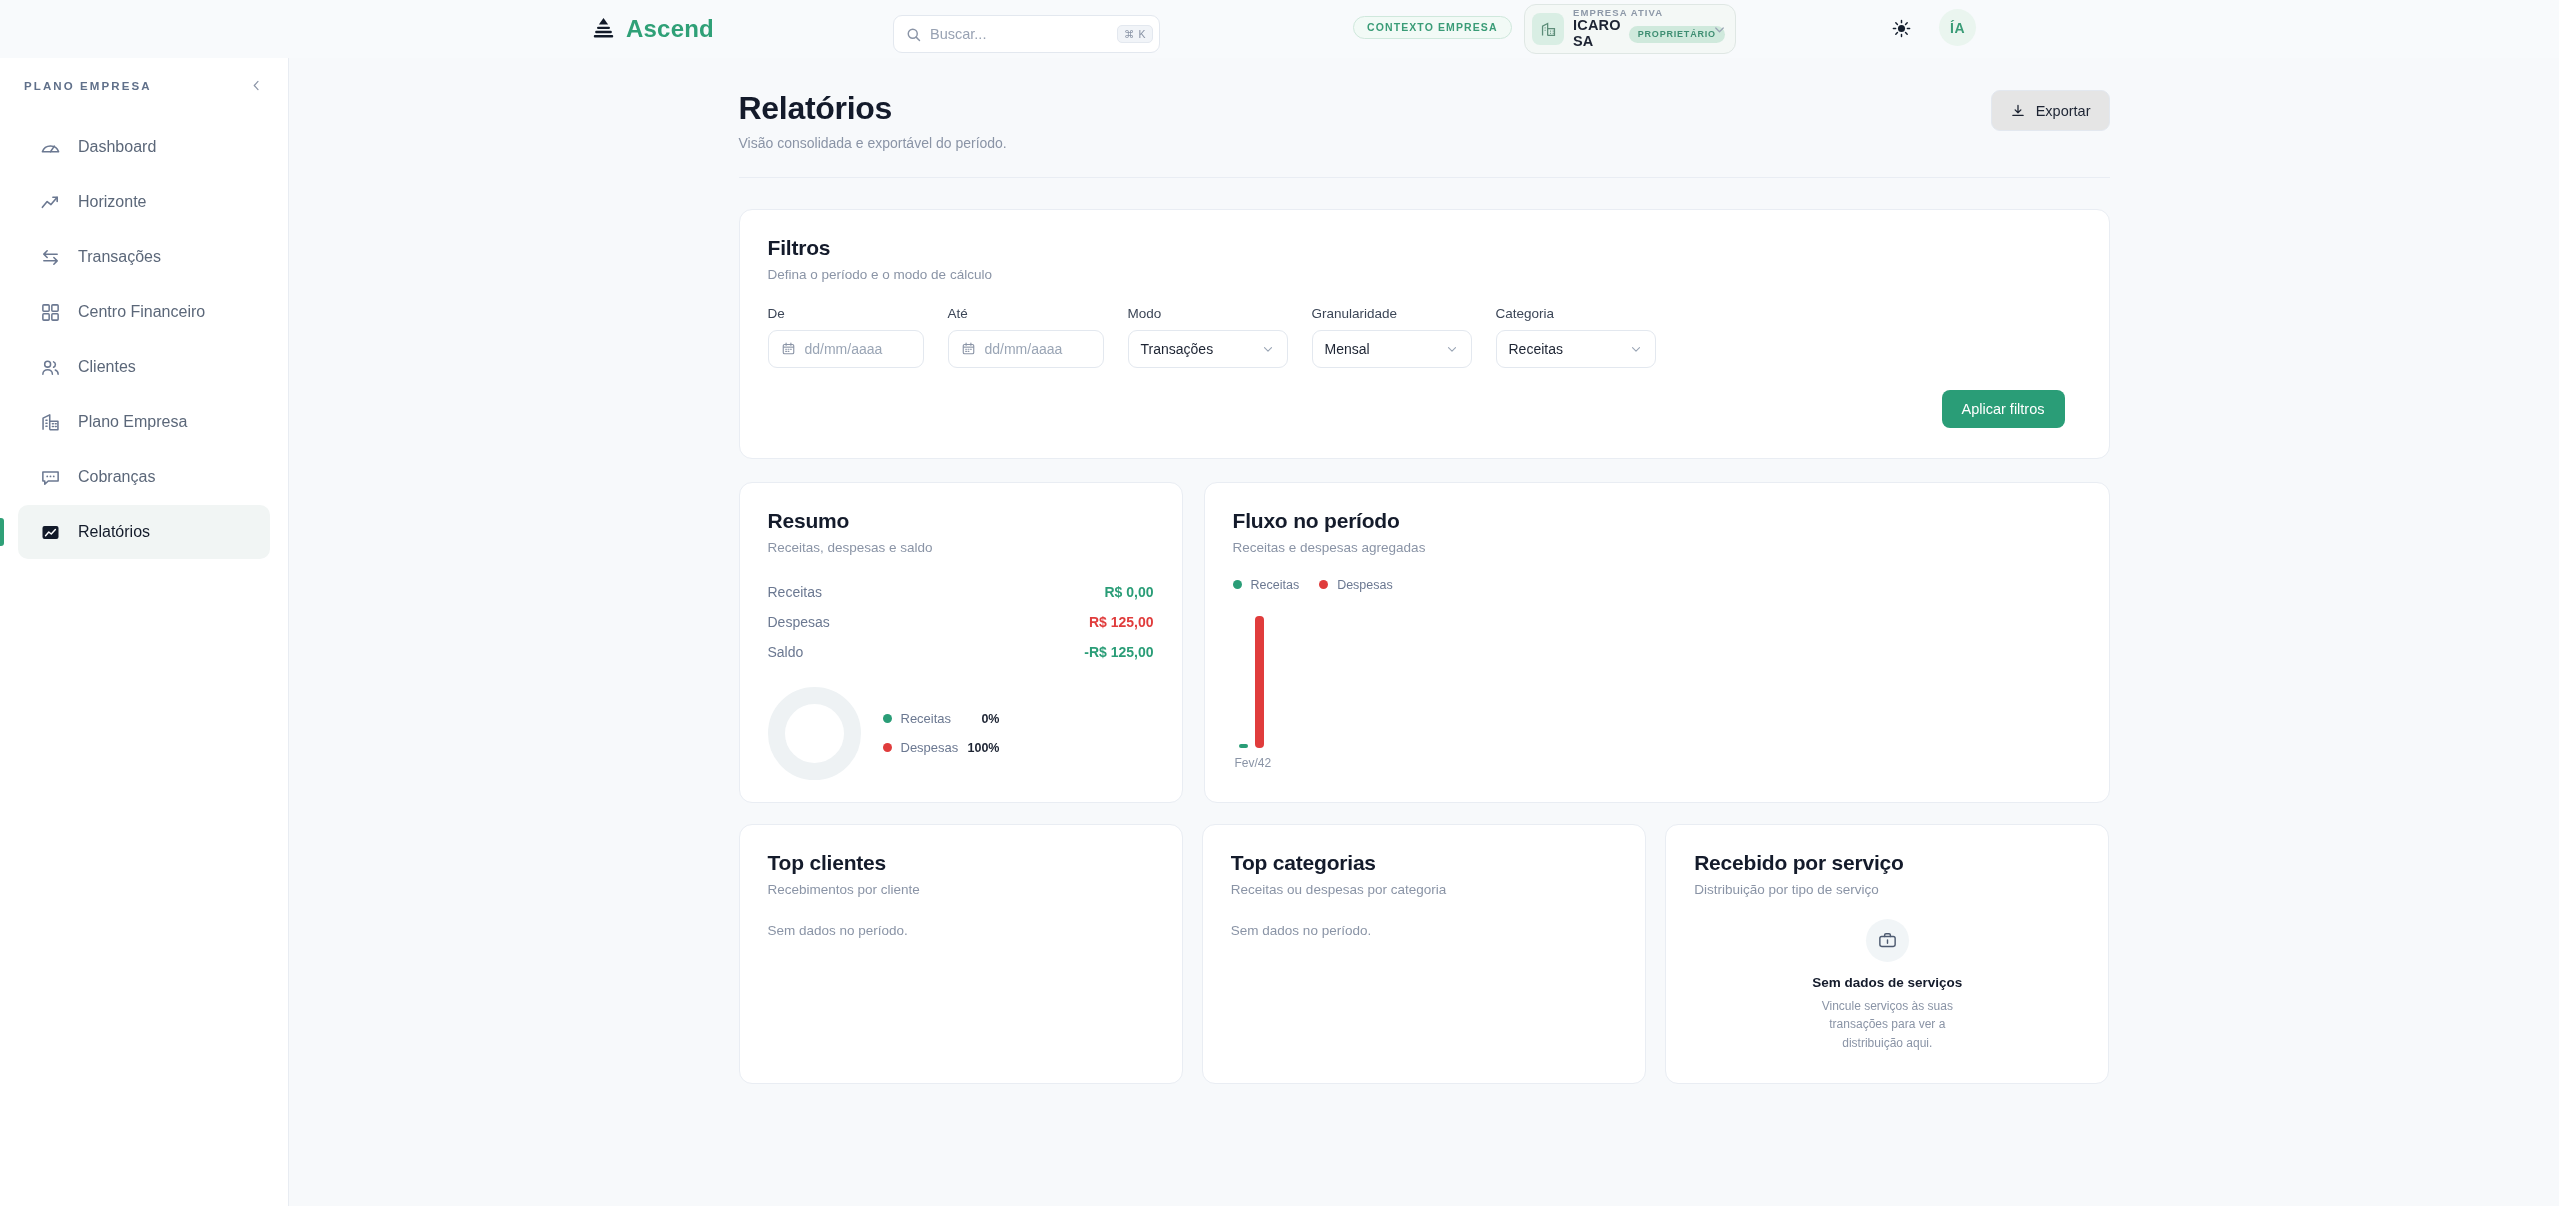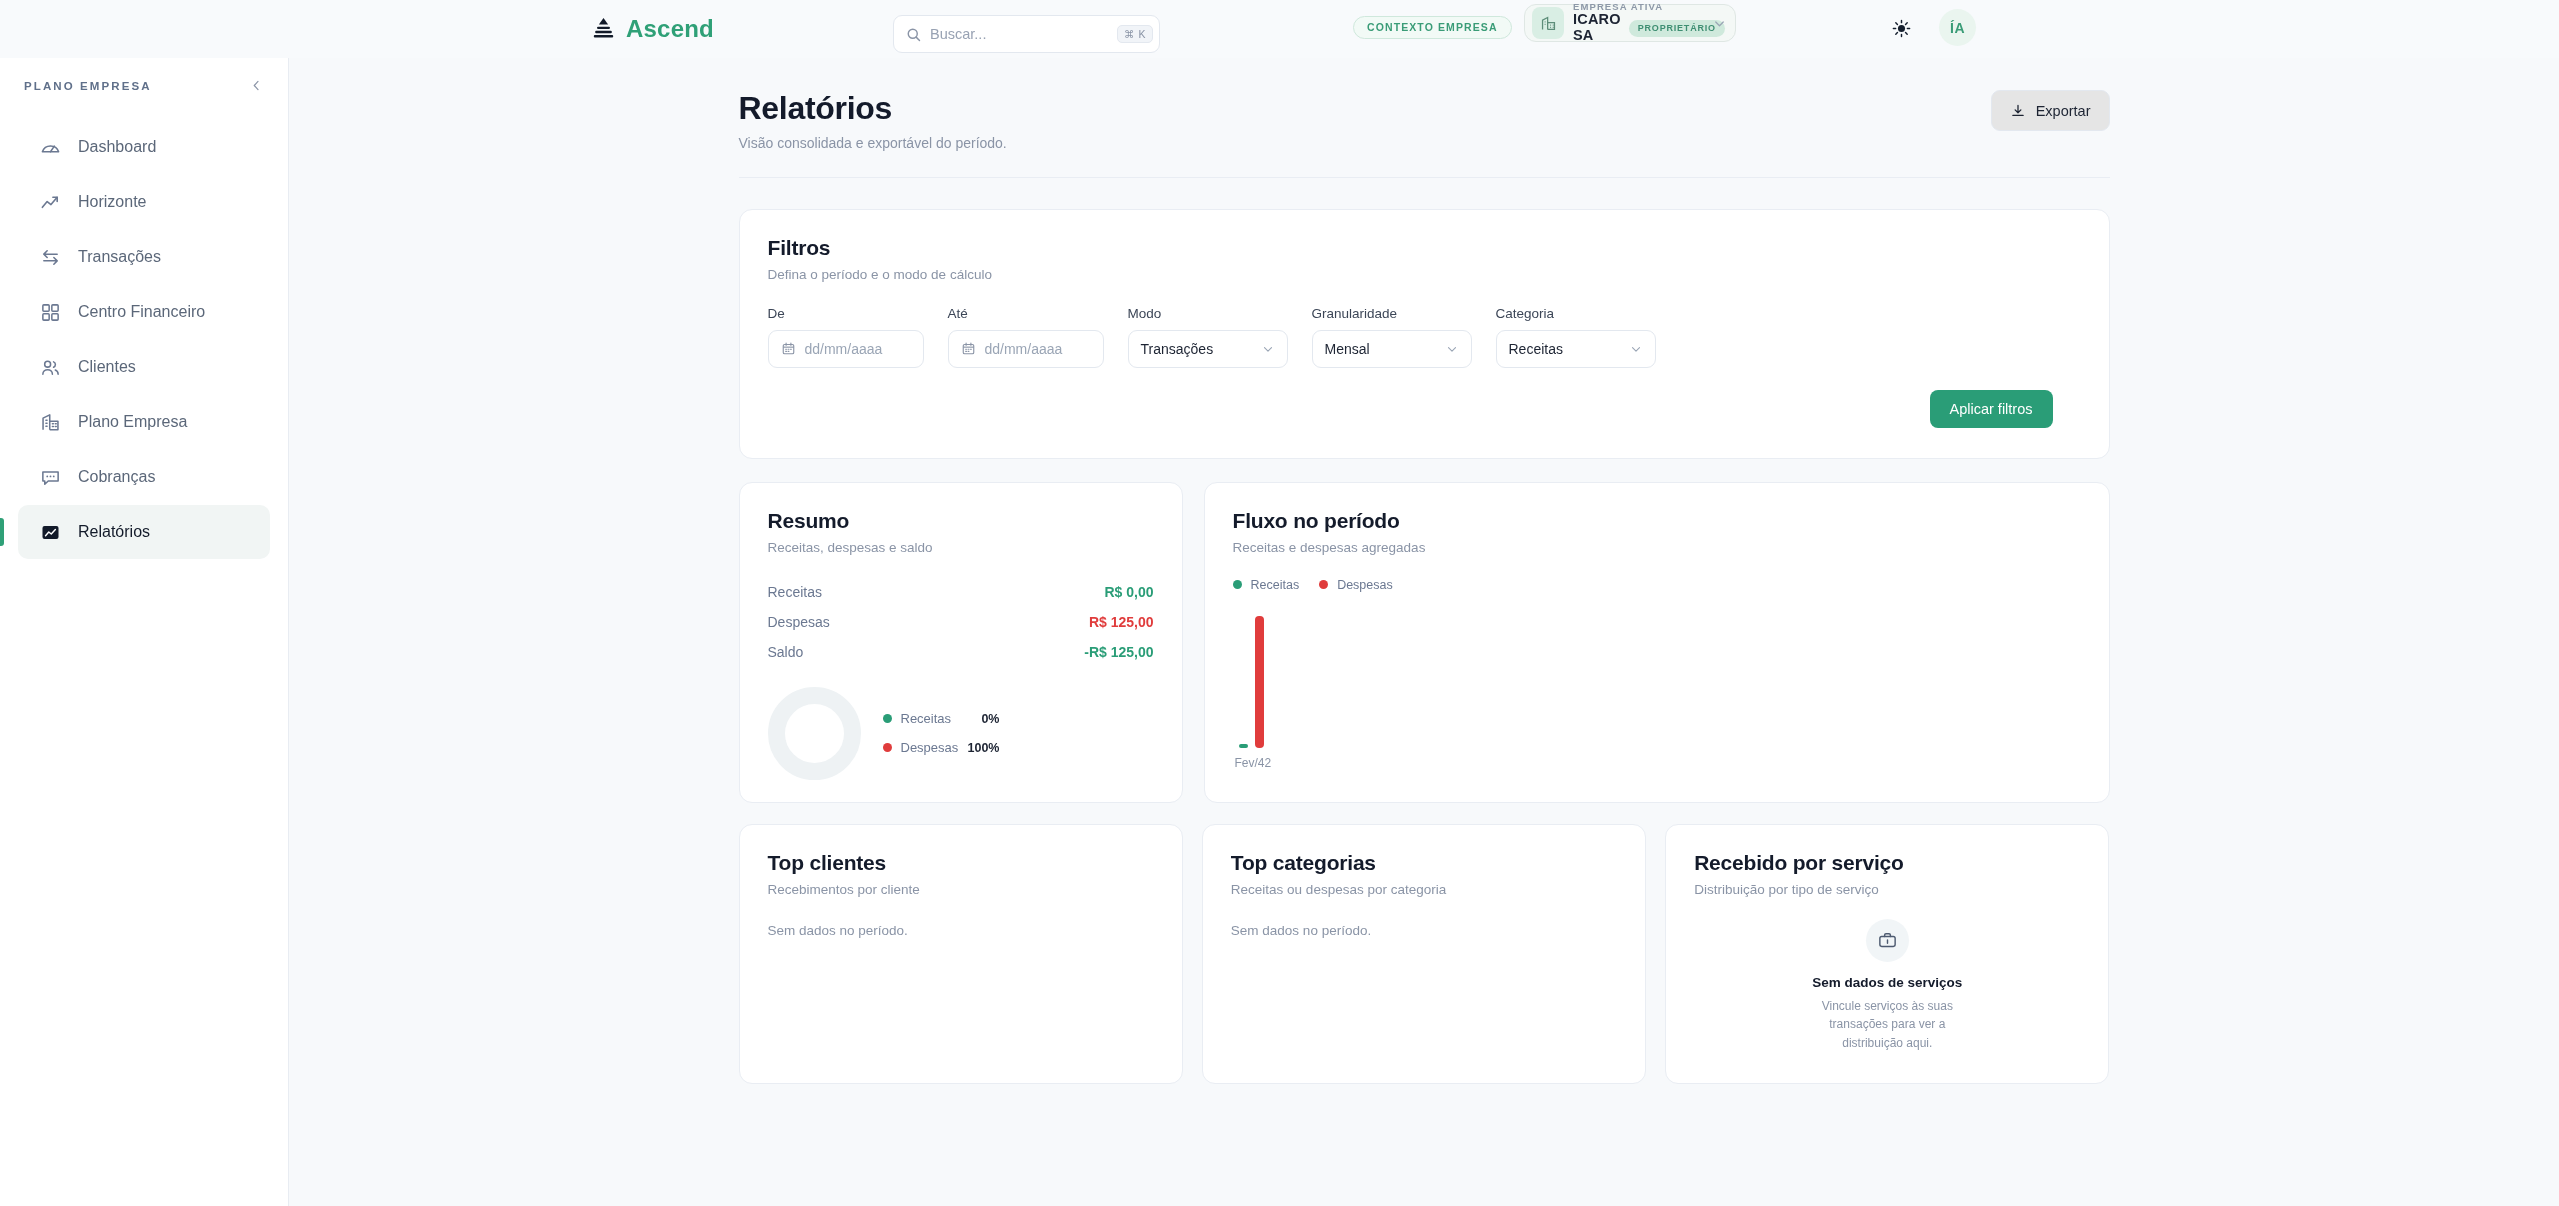--- a/index.html
+++ b/index.html
@@ -46,21 +46,21 @@
   .ctx-badge {
     position: absolute; left: 1353px; top: 16px;
     border: 1px solid #cfe8dc; border-radius: 999px;
     background: #f2faf6; color: #3a9c77;
     font-size: 10.5px; font-weight: 700; letter-spacing: 1.1px;
     padding: 5px 13px 5px 13px; line-height: 1;
   }
 
   .company-chip {
     position: absolute; left: 1524px; top: 4px;
-    height: 38px; width: 212px;
+    height: 50px; width: 212px;
     background: #f4f8f6;
     border: 1px solid #dfe7e4;
     border-radius: 12px;
     display: flex; align-items: center; padding: 0 8px 0 7px; gap: 9px;
   }
   .company-ico {
     width: 32px; height: 32px; border-radius: 8px; background: #d9eee4;
     display: flex; align-items: center; justify-content: center; flex: none; color: #5d8d79;
   }
   .company-txt { display: flex; flex-direction: column; justify-content: center; gap: 1px; min-width: 0; }
@@ -129,21 +129,21 @@
     font-family: inherit; font-size: 14.5px; cursor: pointer;
   }
 
   .card {
     background: #ffffff; border: 1px solid #e9edf3; border-radius: 13px;
   }
   .card-title { font-size: 21px; font-weight: 700; color: #141b2b; letter-spacing: -.2px; }
   .card-sub { margin-top: 7px; font-size: 13.5px; color: #8a94a6; }
 
   
-  .filters { margin-top: 31px; padding: 26px 40px 30px 28px; }
+  .filters { margin-top: 31px; padding: 26px 28px 30px 28px; }
   .filters-grid { display: flex; gap: 24px; margin-top: 24px; }
   .field { display: flex; flex-direction: column; gap: 9px; }
   .field.w-date { width: 156px; }
   .field.w-sel   { width: 160px; }
   .field-label { font-size: 13.5px; color: #3c4657; }
   .ctrl {
     height: 38px; border: 1px solid #e3e8ef; border-radius: 9px; background: #fff;
     display: flex; align-items: center; padding: 0 12px; gap: 9px;
     font-size: 14px; color: #1d2433; cursor: pointer;
   }

